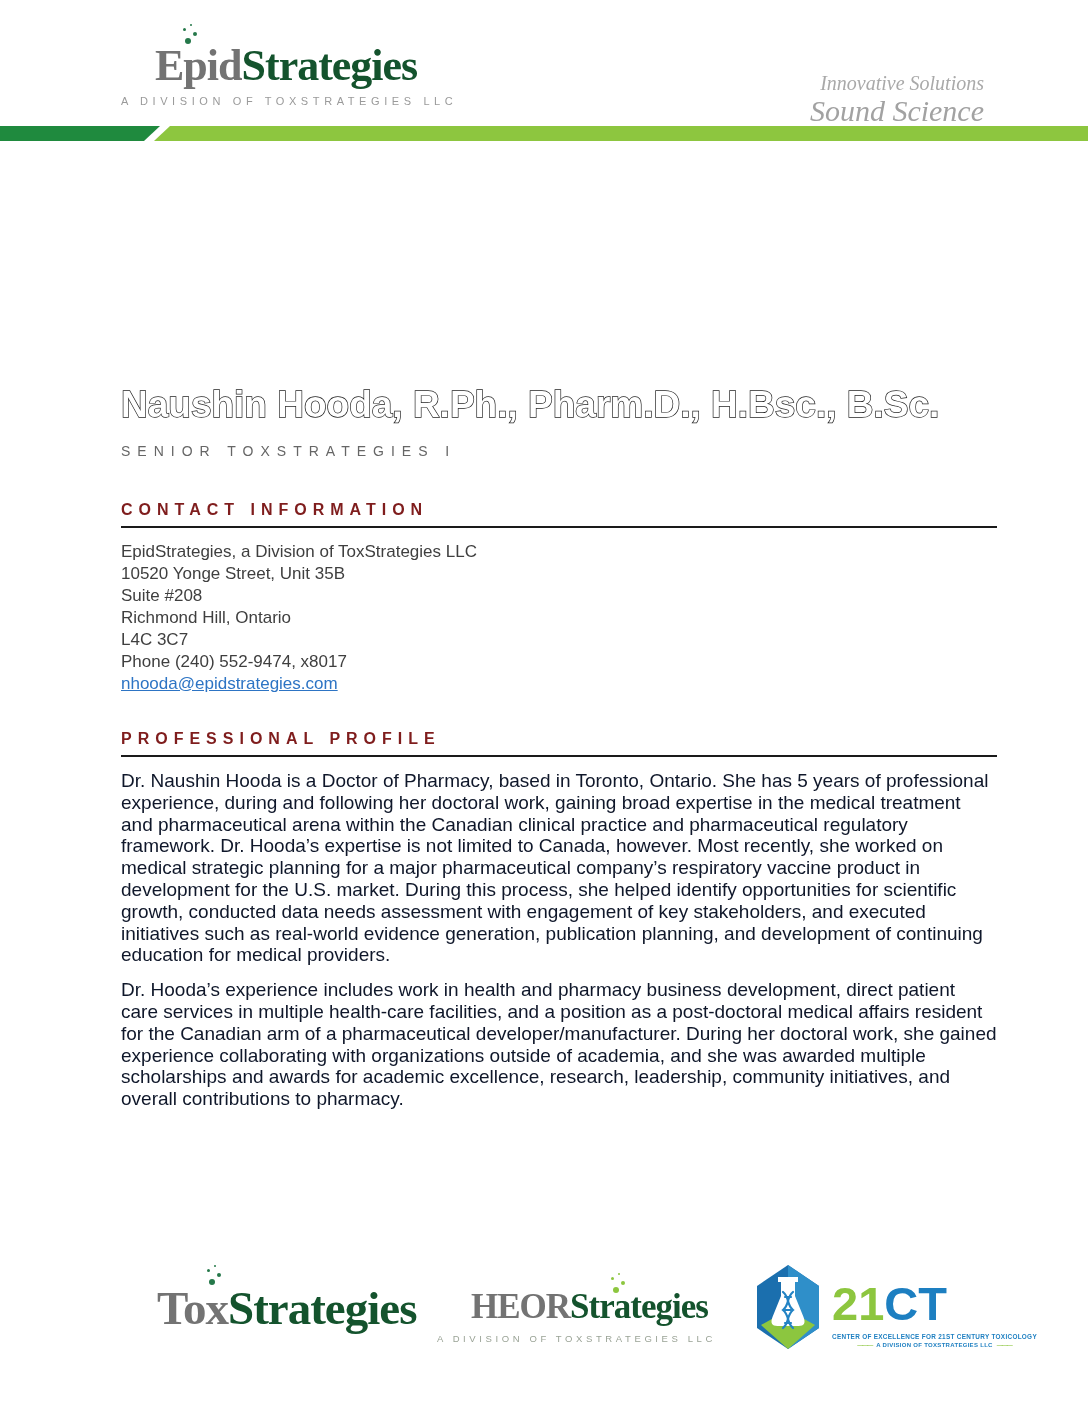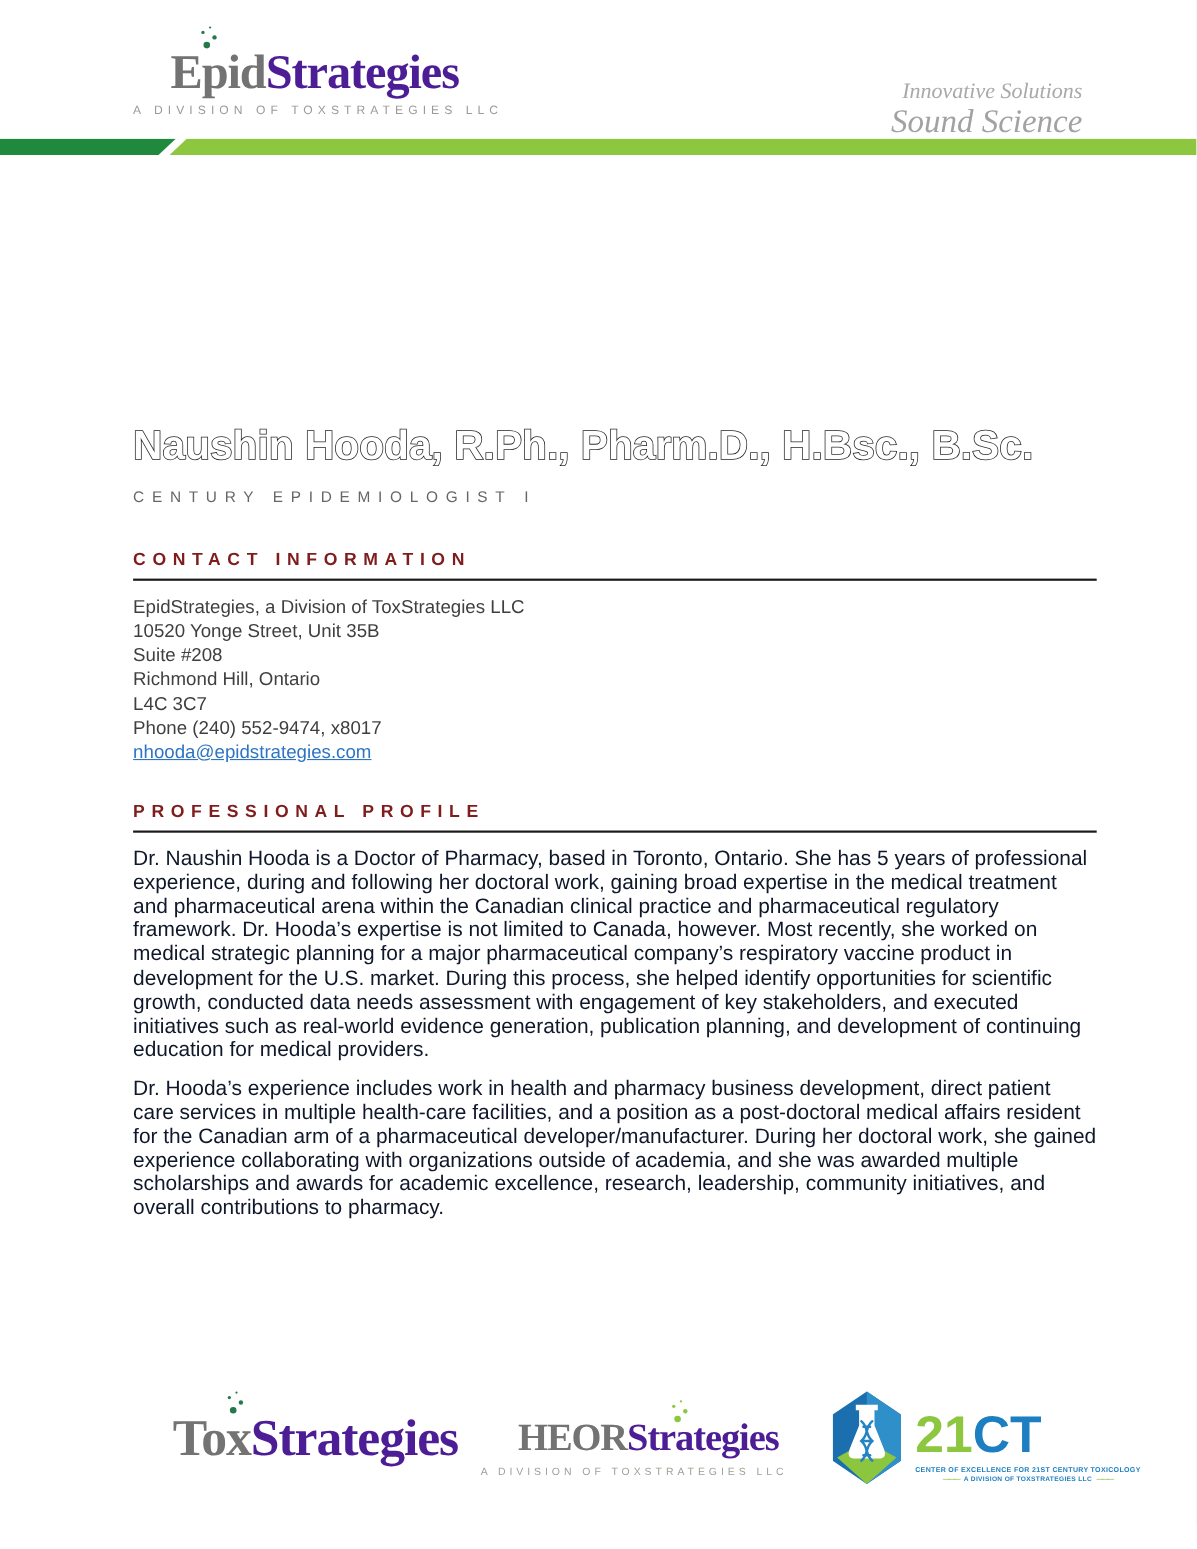--- a/index.html
+++ b/index.html
@@ -7,21 +7,21 @@
   body { font-family:"Liberation Sans", sans-serif; }
   .page {
     position:relative; width:1088px; height:1408px;
     background:#ffffff; margin:0 auto; overflow:hidden;
   }
 
   
   .brand { position:absolute; left:121px; top:42px; }
   .brand-line { position:relative; font-family:"Liberation Serif", serif; font-weight:700; font-size:44px; line-height:1.1; letter-spacing:-1px; }
   .brand-primary { color:#737373;margin-left:34px; }
-  .brand-secondary { color:#4c1d95; }
+  .brand-secondary { color:#14532d; }
   .bubbles { position:absolute; }
   .bubbles i { position:absolute; border-radius:50%; display:block; }
   .brand .bubbles { left:60px; top:-12px; }
   .brand .bubbles i { background:#25784a; }
   .bub1 { width:6px; height:6px; left:4px;  top:8px;  }
   .bub2 { width:4px; height:4px; left:12px; top:2px;  }
   .bub3 { width:3px; height:3px; left:2px;  top:-2px; }
   .bub4 { width:2px; height:2px; left:9px;  top:-6px; }
   .brand-caption { margin-top:5px; font-size:11px; letter-spacing:4.6px; color:#9a9a9a; }
 
@@ -100,21 +100,21 @@
   </div>
 
   <div class="green-bar">
     <div class="seg-dark"></div>
     <div class="seg-light"></div>
   </div>
 
   <div class="content">
 
     <h1 class="person-name">Naushin Hooda, R.Ph., Pharm.D., H.Bsc., B.Sc.</h1>
-    <div class="person-title">CENTURY EPIDEMIOLOGIST I</div>
+    <div class="person-title">SENIOR TOXSTRATEGIES I</div>
 
     <section class="contact-section">
       <h2 class="section-heading">CONTACT INFORMATION</h2>
       <hr class="section-rule">
       <div class="contact-lines">
         <div>EpidStrategies, a Division of ToxStrategies LLC</div>
         <div>10520 Yonge Street, Unit 35B</div>
         <div>Suite #208</div>
         <div>Richmond Hill, Ontario</div>
         <div>L4C 3C7</div>

